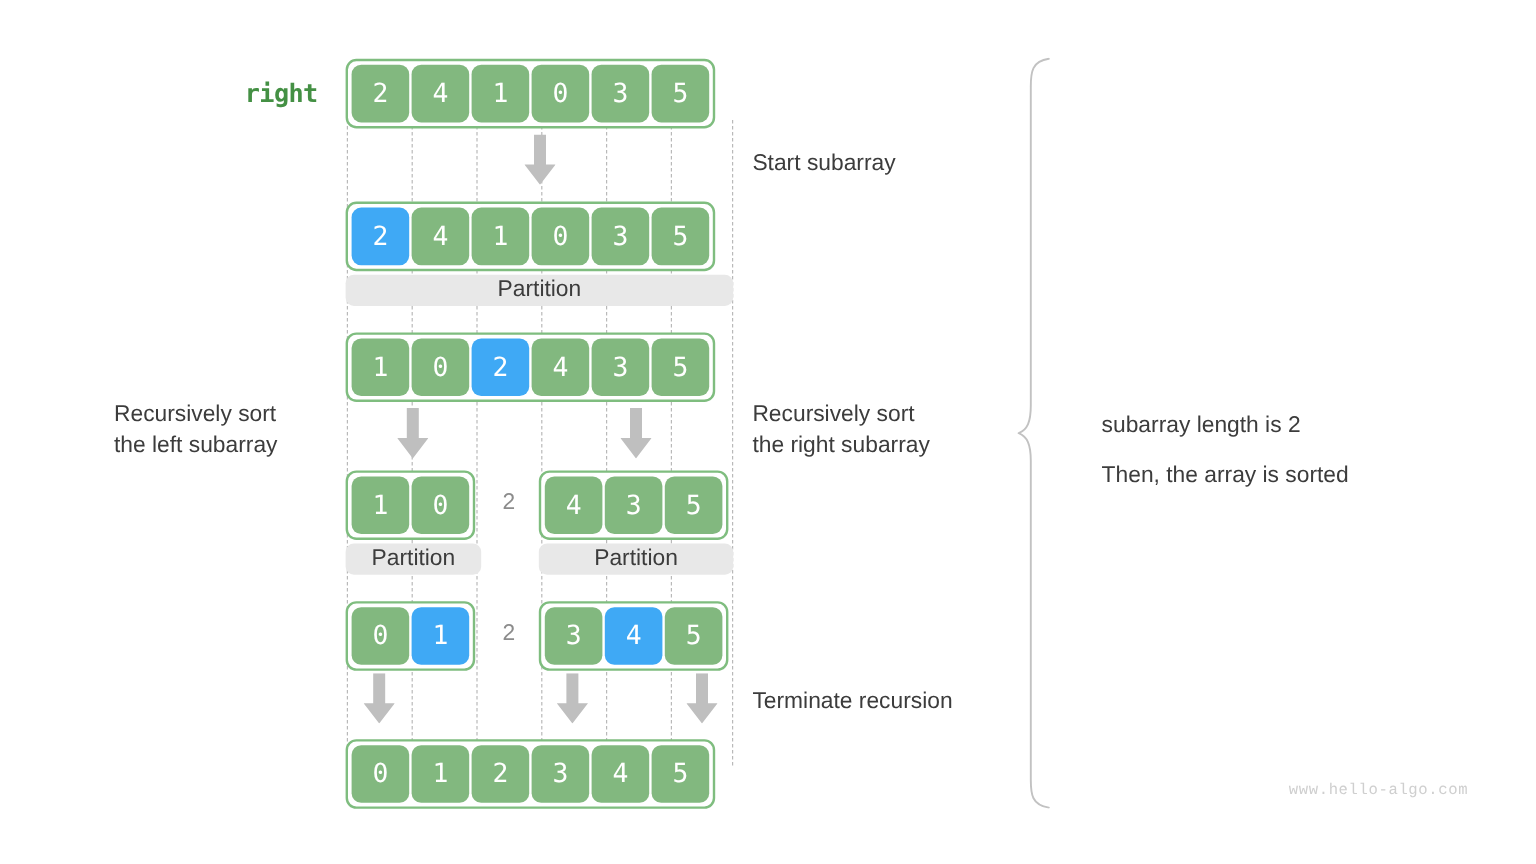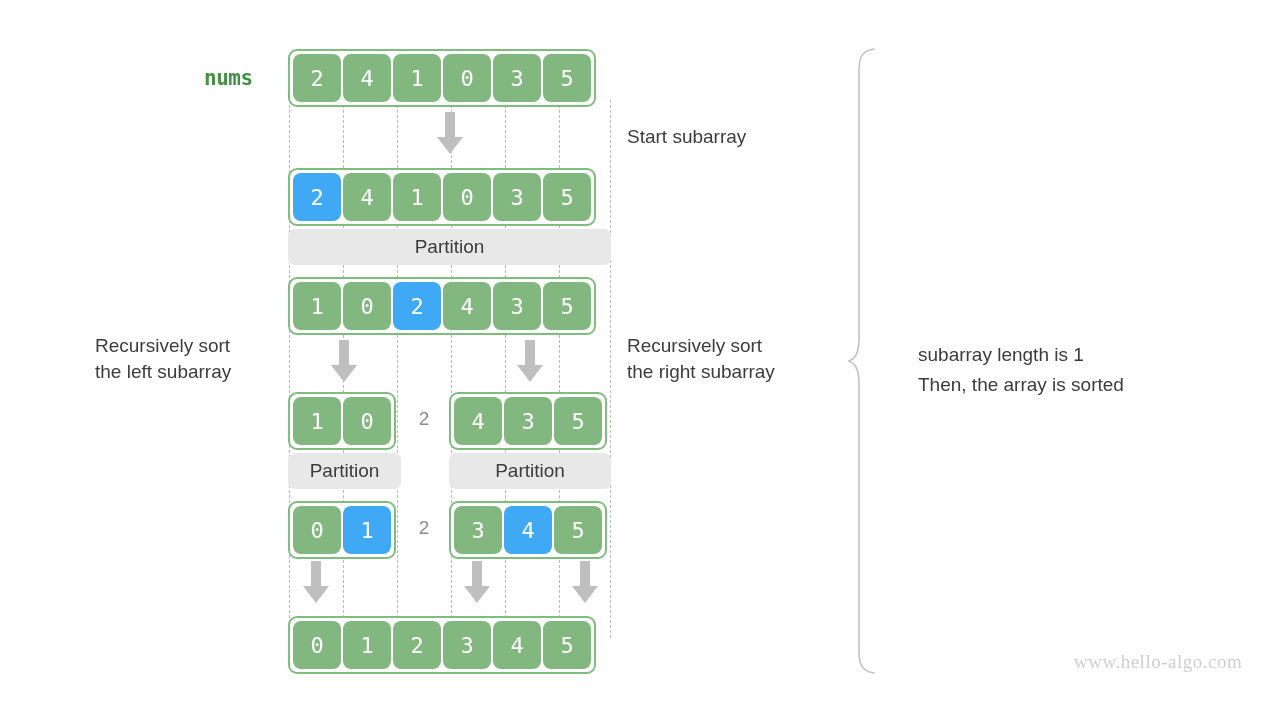--- a/index.html
+++ b/index.html
@@ -51,21 +51,21 @@
   .cell.pivot {
     background: #3fa9f5;
   }
 
   
   .partition {
     position: absolute;
     box-sizing: border-box;
     background: #e8e8e8;
     border-radius: 7px;
-    height: 36px;
+    height: 26px;
     display: flex;
     align-items: center;
     justify-content: center;
     color: #3c3c3c;
     font-size: 19px;
     font-family: "Liberation Sans", sans-serif;
   }
 
   
   .arrow {
@@ -112,40 +112,40 @@
   }
 
   
   .brace {
     position: absolute;
   }
 
   
   .watermark {
     position: absolute;
-    font-family: Liberation Serif, serif;
-    font-size: 19px;
+    font-family: Liberation Mono, monospace;
+    font-size: 13px;
     color: #cfcfcf;
     letter-spacing: 0.5px;
   }
 </style>
 </head>
 <body>
 
 <div class="canvas">
 
   <div class="guide" style="left:289px; top:100px; height:538px;"></div>
   <div class="guide" style="left:343px; top:100px; height:538px;"></div>
   <div class="guide" style="left:397px; top:100px; height:538px;"></div>
   <div class="guide" style="left:451px; top:100px; height:538px;"></div>
   <div class="guide" style="left:505px; top:100px; height:538px;"></div>
   <div class="guide" style="left:559px; top:100px; height:538px;"></div>
   <div class="guide" style="left:610px; top:100px; height:538px;"></div>
 
-  <div class="nums-label" style="left:204px; top:66px;">nums</div>
+  <div class="nums-label" style="left:204px; top:66px;">right</div>
 
   <div class="arr" style="left:288px; top:49px;">
     <div class="cell">2</div>
     <div class="cell">4</div>
     <div class="cell">1</div>
     <div class="cell">0</div>
     <div class="cell">3</div>
     <div class="cell">5</div>
   </div>
 
@@ -226,20 +226,21 @@
     <svg width="26" height="42" viewBox="0 0 26 42">
       <polygon points="8,0 18,0 18,25 26,25 13,42 0,25 8,25" fill="#bfbfbf"></polygon>
     </svg>
   </div>
   <div class="arrow" style="left:572px; top:561px;">
     <svg width="26" height="42" viewBox="0 0 26 42">
       <polygon points="8,0 18,0 18,25 26,25 13,42 0,25 8,25" fill="#bfbfbf"></polygon>
     </svg>
   </div>
 
+  <div class="note" style="left:627px; top:572px;">Terminate recursion</div>
 
   <div class="arr" style="left:288px; top:616px;">
     <div class="cell">0</div>
     <div class="cell">1</div>
     <div class="cell">2</div>
     <div class="cell">3</div>
     <div class="cell">4</div>
     <div class="cell">5</div>
   </div>
 
@@ -248,18 +249,18 @@
       <path d="M26 1
                C 12 3, 11 12, 11 24
                L 11 290
                C 11 304, 8 310, 1 313
                C 8 316, 11 322, 11 336
                L 11 602
                C 11 614, 12 623, 26 625" fill="none" stroke="#c2c2c2" stroke-width="1.6" stroke-linecap="round"></path>
     </svg>
   </div>
 
-  <div class="note" style="left:918px; top:342px;">subarray length is 1</div>
-  <div class="note" style="left:918px; top:372px;">Then, the array is sorted</div>
+  <div class="note" style="left:918px; top:342px;">subarray length is 2</div>
+  <div class="note" style="left:918px; top:384px;">Then, the array is sorted</div>
 
   <div class="watermark" style="left:1074px; top:651px;">www.hello-algo.com</div>
 
 </div>
 
 </body></html>

